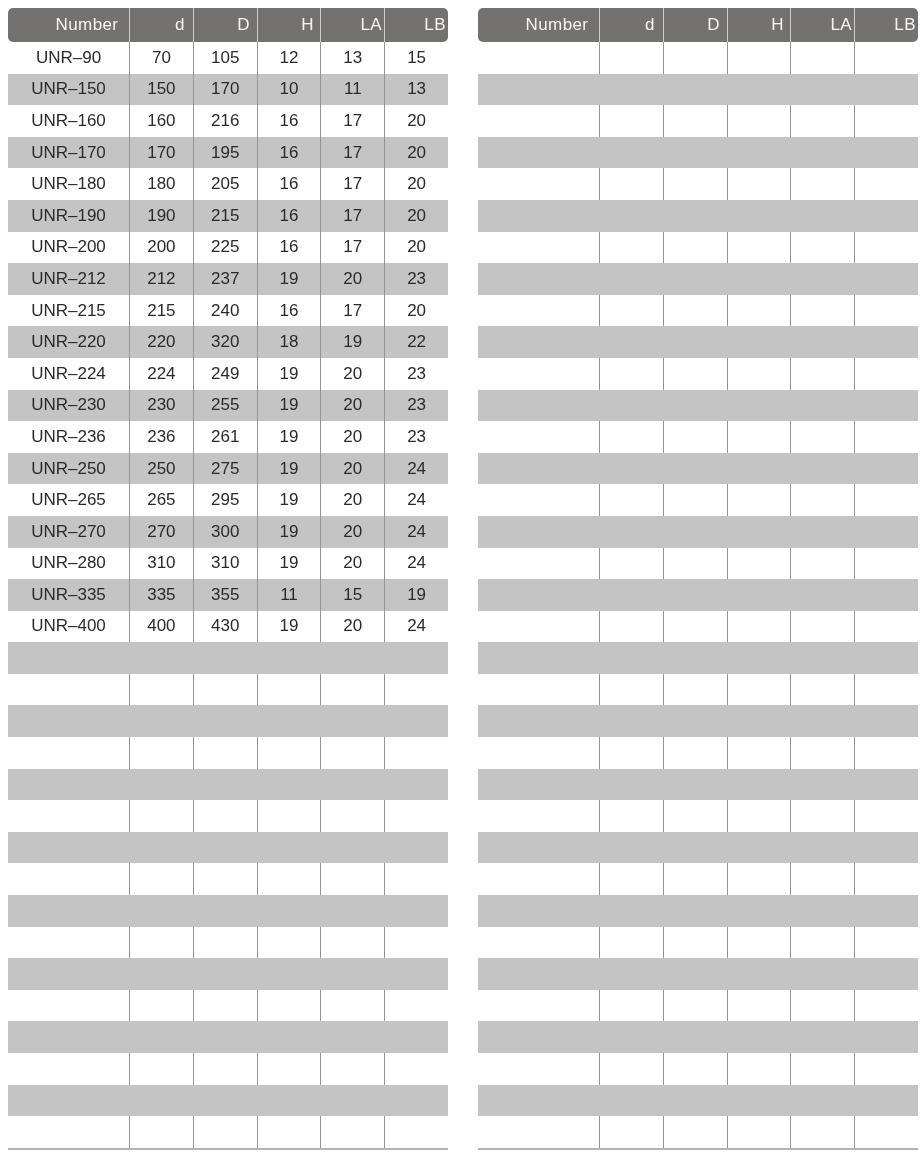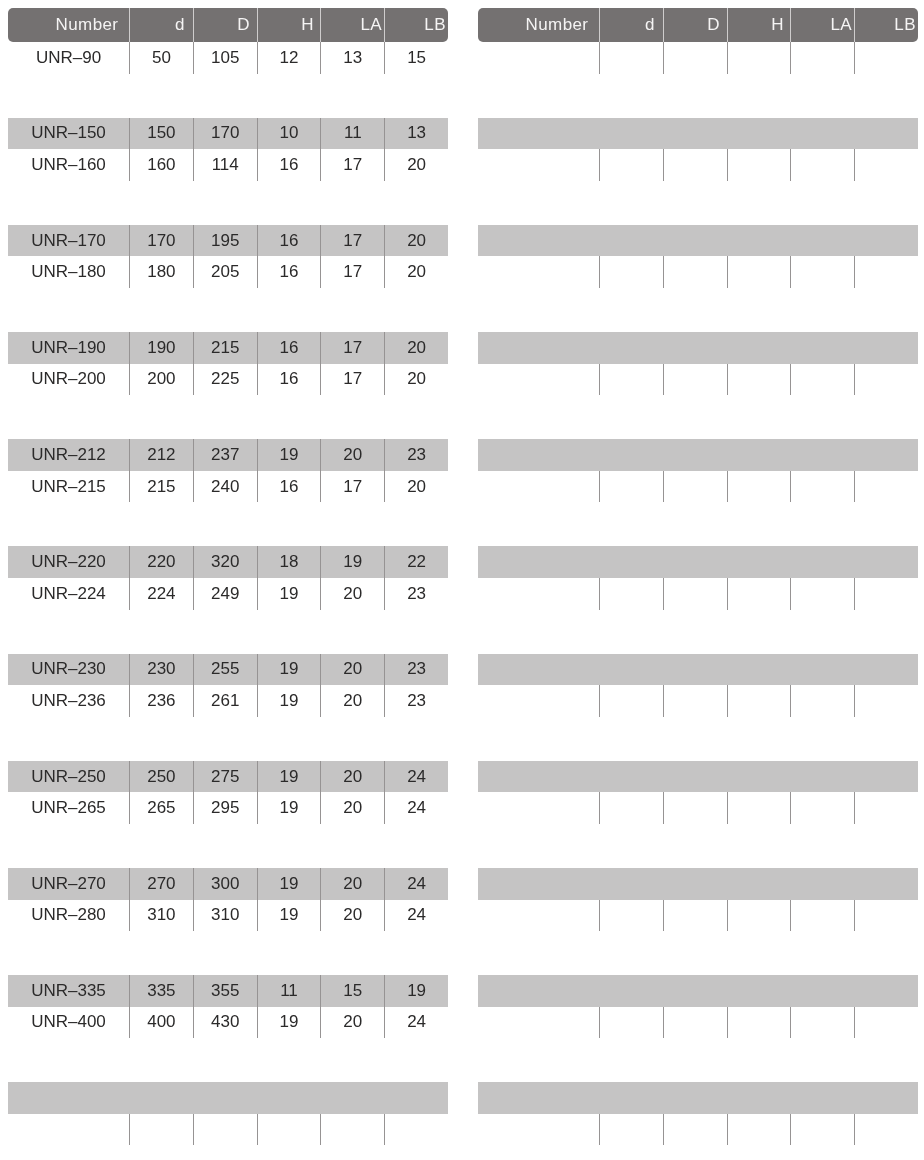--- a/index.html
+++ b/index.html
@@ -46,21 +46,21 @@
   .col-s{width:14.5%;}
   .tbody{
     border-bottom:2px solid var(--bottom-line);
   }
   .tr{
     display:flex;
     height:31.6px;
     font-size:17px;
     color:var(--body-text);
   }
-  .tr.gray{background:var(--row-alt-bg);margin-top:44px;}
+  .tr.gray{background:var(--row-alt-bg);}
   .td{
     display:flex;align-items:center;justify-content:center;
     height:100%;
     box-sizing:border-box;
   }
   .tr.lined .td + .td{border-left:1px solid var(--grid-line);}
 </style>
 </head>
 <body>
 
@@ -70,38 +70,38 @@
         <div class="th col-n">Number</div>
         <div class="th col-s">d</div>
         <div class="th col-s">D</div>
         <div class="th col-s">H</div>
         <div class="th col-s">LA</div>
         <div class="th col-s">LB</div>
       </div>
     <div class="tbody">
         <div class="tr lined">
           <div class="td col-n">UNR–90</div>
-          <div class="td col-s">50</div>
+          <div class="td col-s">70</div>
           <div class="td col-s">105</div>
           <div class="td col-s">12</div>
           <div class="td col-s">13</div>
           <div class="td col-s">15</div>
         </div>
         <div class="tr gray lined">
           <div class="td col-n">UNR–150</div>
           <div class="td col-s">150</div>
           <div class="td col-s">170</div>
           <div class="td col-s">10</div>
           <div class="td col-s">11</div>
           <div class="td col-s">13</div>
         </div>
         <div class="tr lined">
           <div class="td col-n">UNR–160</div>
           <div class="td col-s">160</div>
-          <div class="td col-s">114</div>
+          <div class="td col-s">216</div>
           <div class="td col-s">16</div>
           <div class="td col-s">17</div>
           <div class="td col-s">20</div>
         </div>
         <div class="tr gray lined">
           <div class="td col-n">UNR–170</div>
           <div class="td col-s">170</div>
           <div class="td col-s">195</div>
           <div class="td col-s">16</div>
           <div class="td col-s">17</div>

